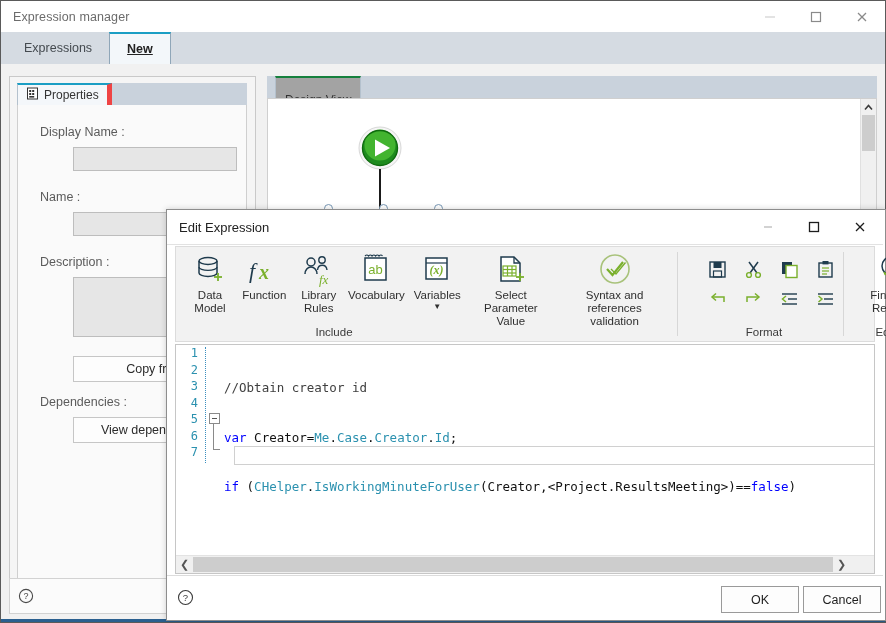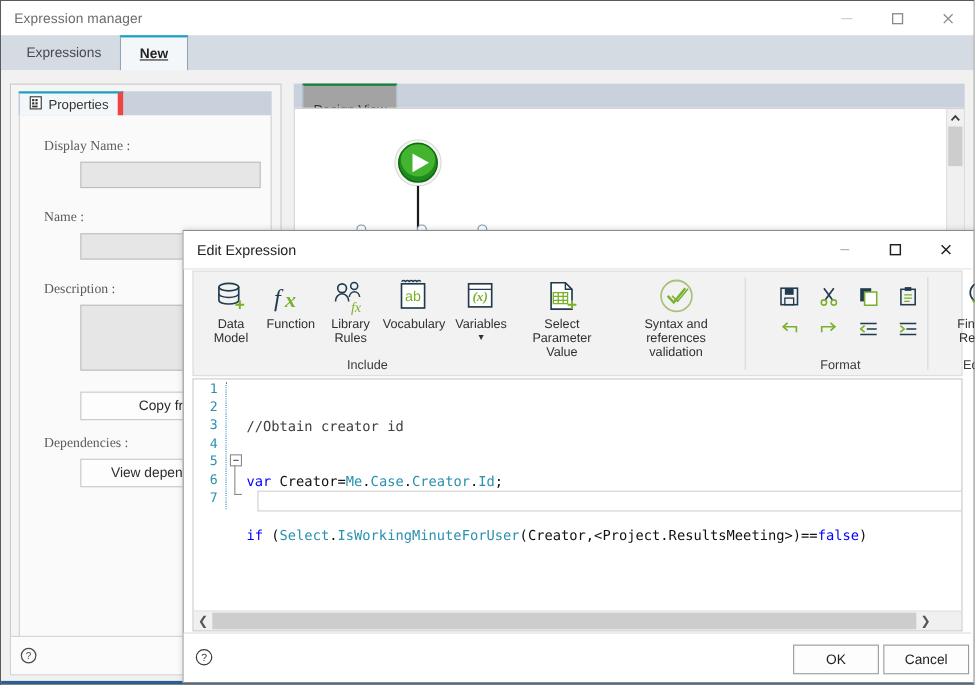--- a/index.html
+++ b/index.html
@@ -73,21 +73,21 @@
     background: #f4f7fa; border-top: 2px solid #1a9ec4;
     border-left: 1px solid #b4c1cd; border-right: 5px solid #ef4444;
     display: flex; align-items: center; gap: 5px; padding: 0 8px;
     font-size: 12px; color: #333;
   }
   .panel-inner {
     position: absolute; left: 7px; top: 28px; width: 228px; height: 480px;
     background: #fafafa; border: 1px solid #cfcfcf; border-top: none;
   }
   .field-label {
-    position: absolute; font-size: 12.5px; color: #5b5b5b; font-family: Liberation Serif, serif;
+    position: absolute; font-size: 12.5px; color: #5b5b5b;
   }
   .field-box {
     position: absolute; background: #e6e6e6; border: 1px solid #bdbdbd;
   }
   .btn-flat {
     position: absolute; background: #fdfdfd; border: 1px solid #c6c6c6;
     font-size: 12.5px; color: #2c2c2c; display: flex; align-items: center; justify-content: center;
   }
 
   
@@ -625,21 +625,21 @@
         <div class="fold-box"></div>
         <div class="fold-line"></div>
         <div class="fold-foot"></div>
       </div>
 
       <div class="cur-line-box"></div>
 
       <div class="code-area">
         <div class="code-line"><span class="c-com">//Obtain creator id</span></div>
         <div class="code-line"><span class="c-kw">var </span><span class="c-pln">Creator=</span><span class="c-type">Me</span><span class="c-pln">.</span><span class="c-type">Case</span><span class="c-pln">.</span><span class="c-type">Creator</span><span class="c-pln">.</span><span class="c-type">Id</span><span class="c-pln">;</span></div>
-        <div class="code-line"><span class="c-kw">if </span><span class="c-pln">(</span><span class="c-type">Select</span><span class="c-pln">.</span><span class="c-type">IsWorkingMinuteForUser</span><span class="c-pln">(Creator,&lt;Project.ResultsMeeting&gt;)==</span><span class="c-kw">false</span><span class="c-pln">)</span></div>
+        <div class="code-line"><span class="c-kw">if </span><span class="c-pln">(</span><span class="c-type">CHelper</span><span class="c-pln">.</span><span class="c-type">IsWorkingMinuteForUser</span><span class="c-pln">(Creator,&lt;Project.ResultsMeeting&gt;)==</span><span class="c-kw">false</span><span class="c-pln">)</span></div>
         
         
         
       </div>
 
       <div class="ed-hscroll">
         <div class="ed-arrow">❮</div>
         <div class="ed-hthumb" style="width:640px;"></div>
         <div class="ed-arrow">❯</div>
       </div>

